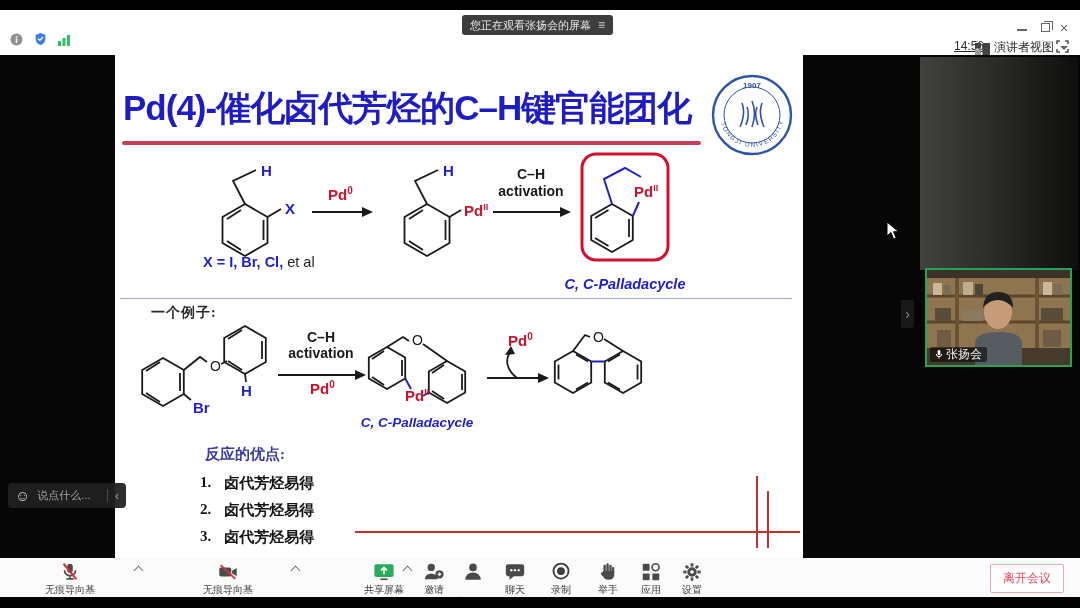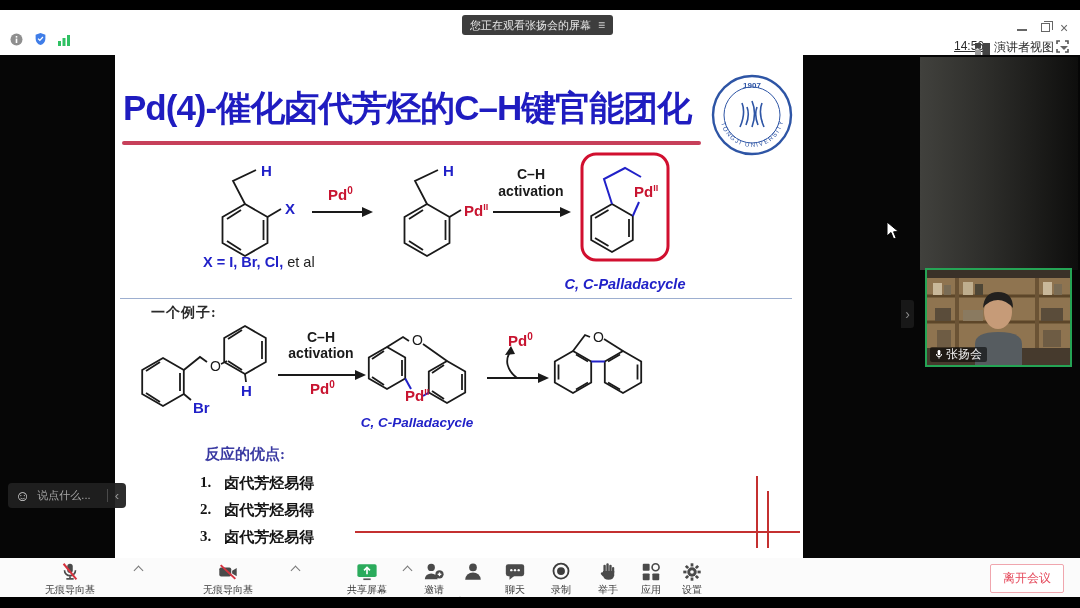--- a/index.html
+++ b/index.html
@@ -359,21 +359,21 @@
     <div class="tbtn" style="left:200px; width:56px;">
       <svg width="22" height="22" viewBox="0 0 24 24">
         <rect x="2.5" y="7" width="13" height="10" rx="2" fill="#4a4a4a"></rect>
         <polygon points="16.5,10.5 21.5,7.5 21.5,16.5 16.5,13.5" fill="#4a4a4a"></polygon>
         <line x1="4" y1="4.5" x2="20" y2="19.5" stroke="#d6333f" stroke-width="2.2"></line>
       </svg>
       <span class="lab">无痕导向基</span>
     </div>
     <span class="chev" style="left:292px; top:9px;"></span>
 
-    <div class="tbtn" style="left:339px; width:56px;">
+    <div class="tbtn" style="left:356px; width:56px;">
       <svg width="22" height="22" viewBox="0 0 24 24">
         <rect x="1.5" y="3.5" width="21" height="14" rx="2" fill="#2bab5c"></rect>
         <line x1="12" y1="14.5" x2="12" y2="8" stroke="#fff" stroke-width="1.8"></line>
         <polyline points="8.8,10.2 12,7 15.2,10.2" fill="none" stroke="#fff" stroke-width="1.8"></polyline>
         <rect x="8" y="19" width="8" height="1.8" fill="#555"></rect>
       </svg>
       <span class="lab">共享屏幕</span>
     </div>
     <span class="chev" style="left:404px; top:9px;"></span>
 

